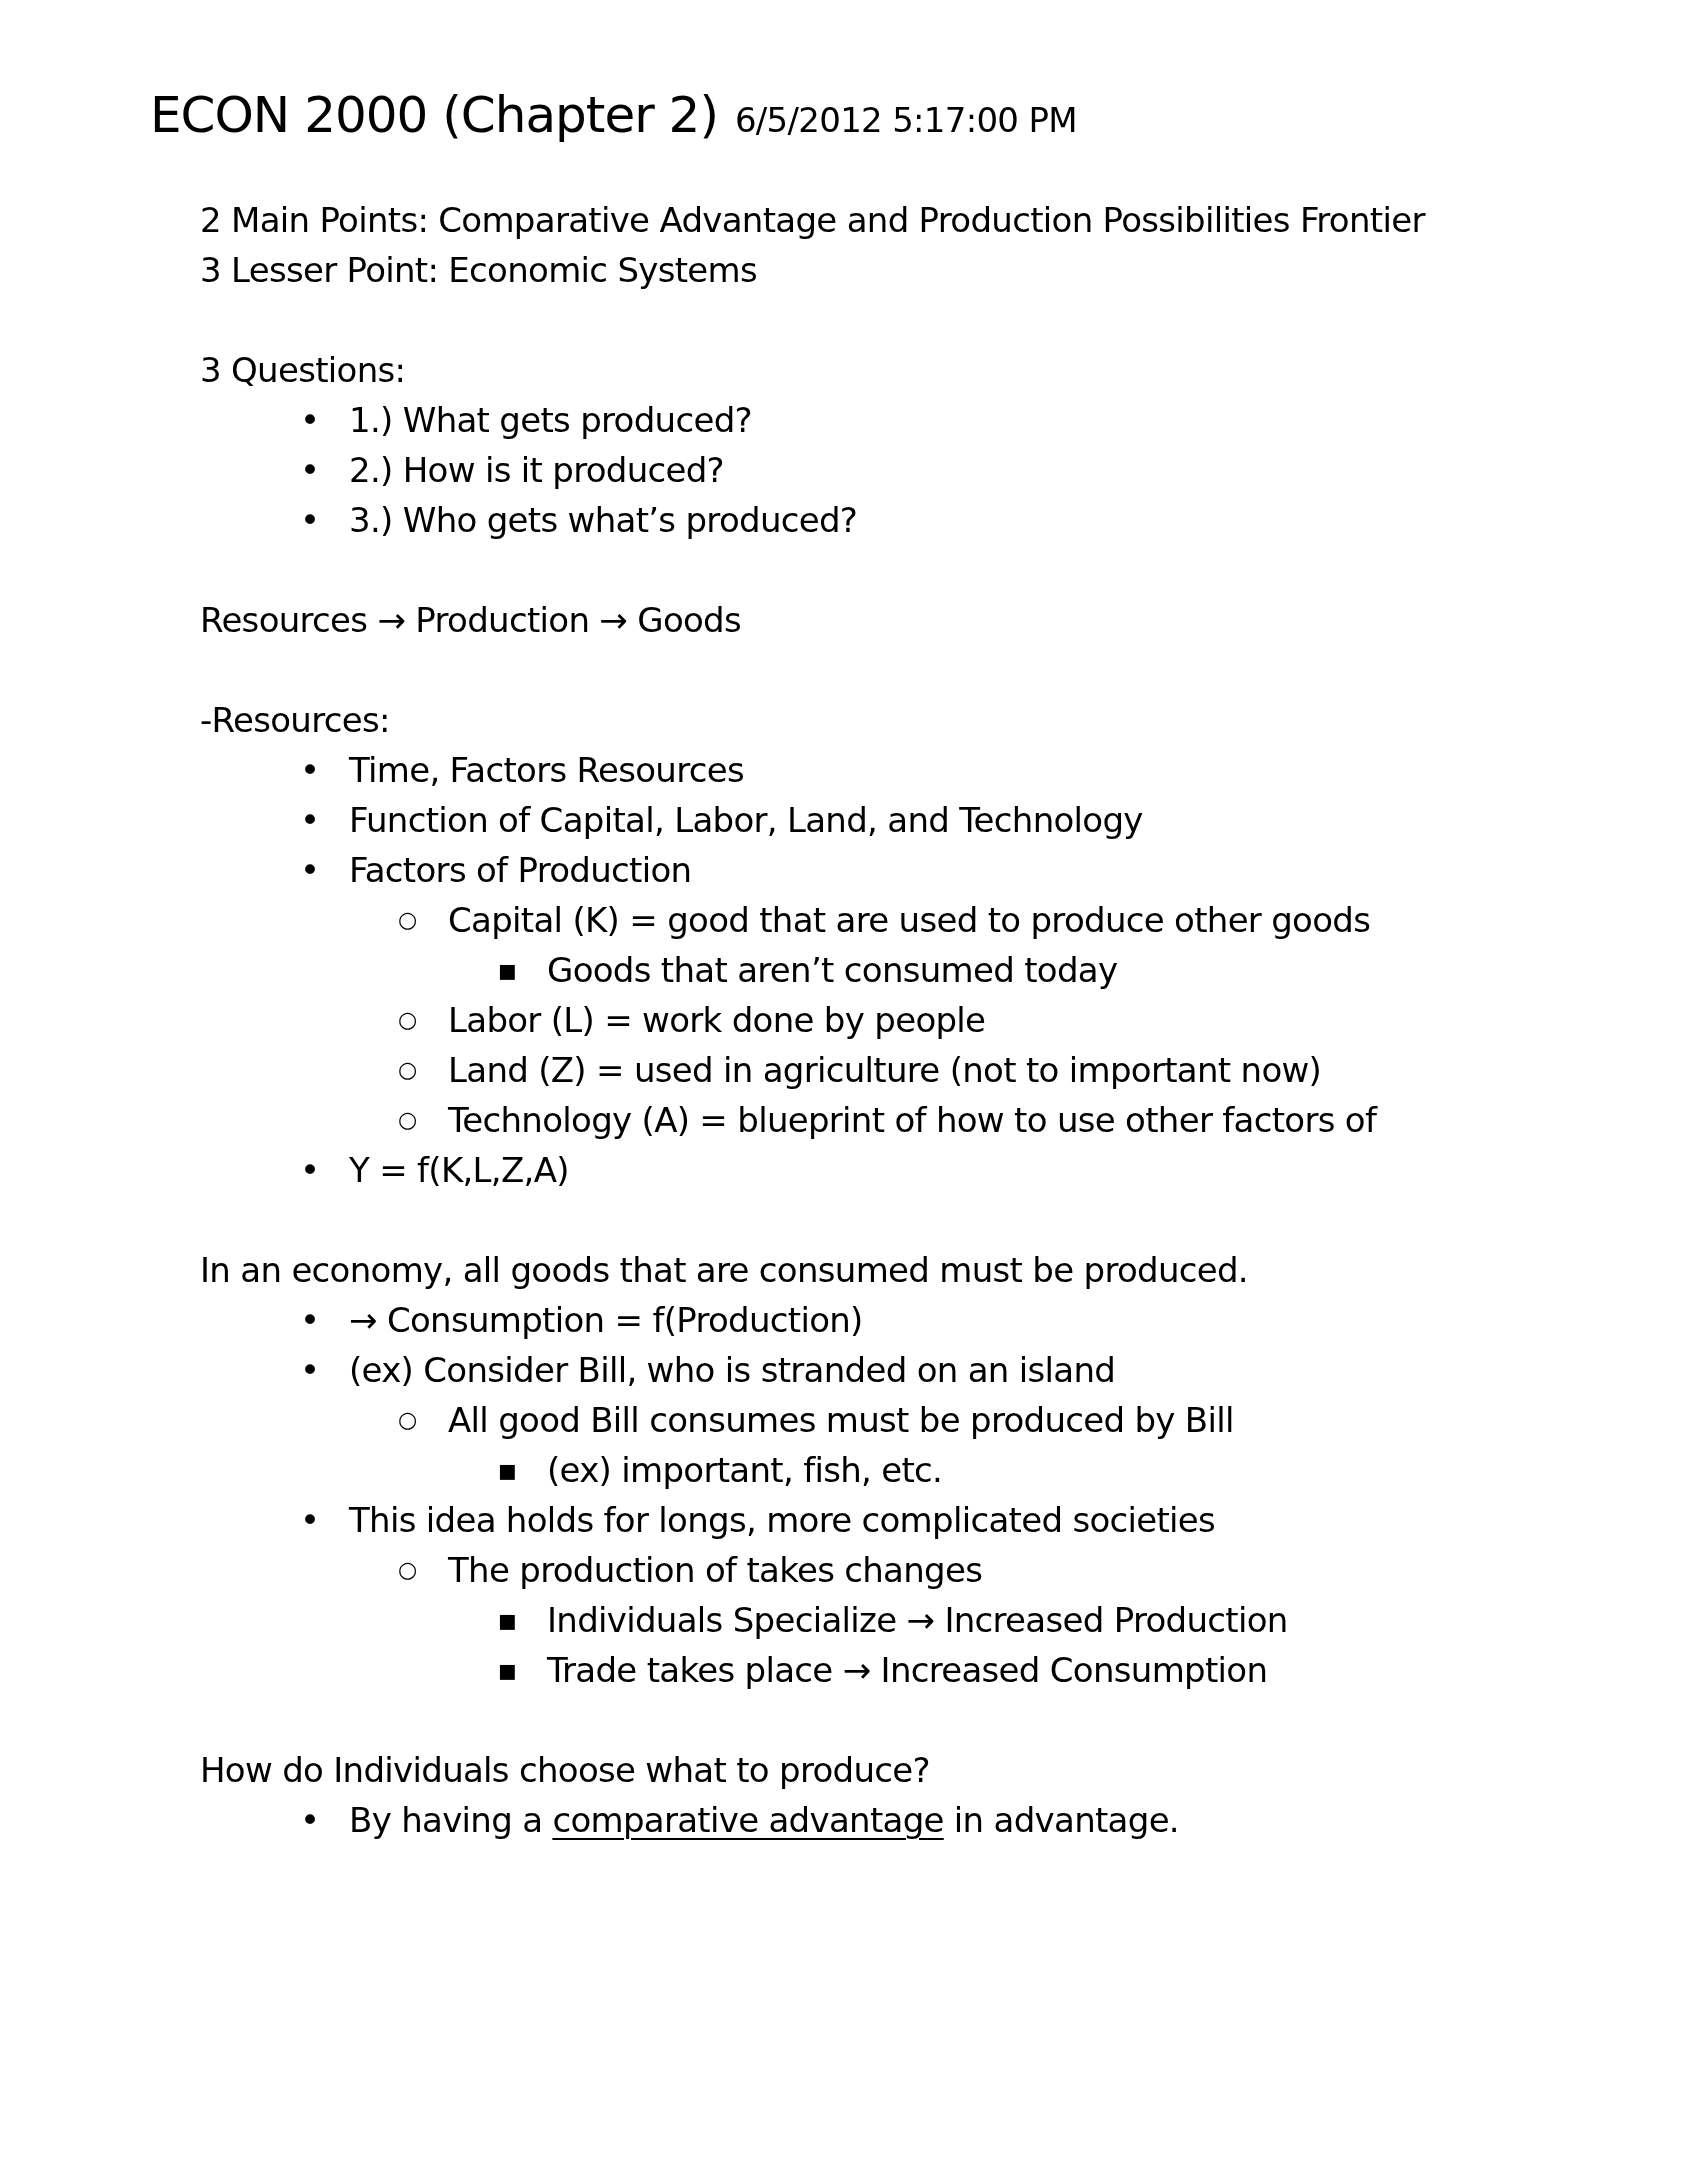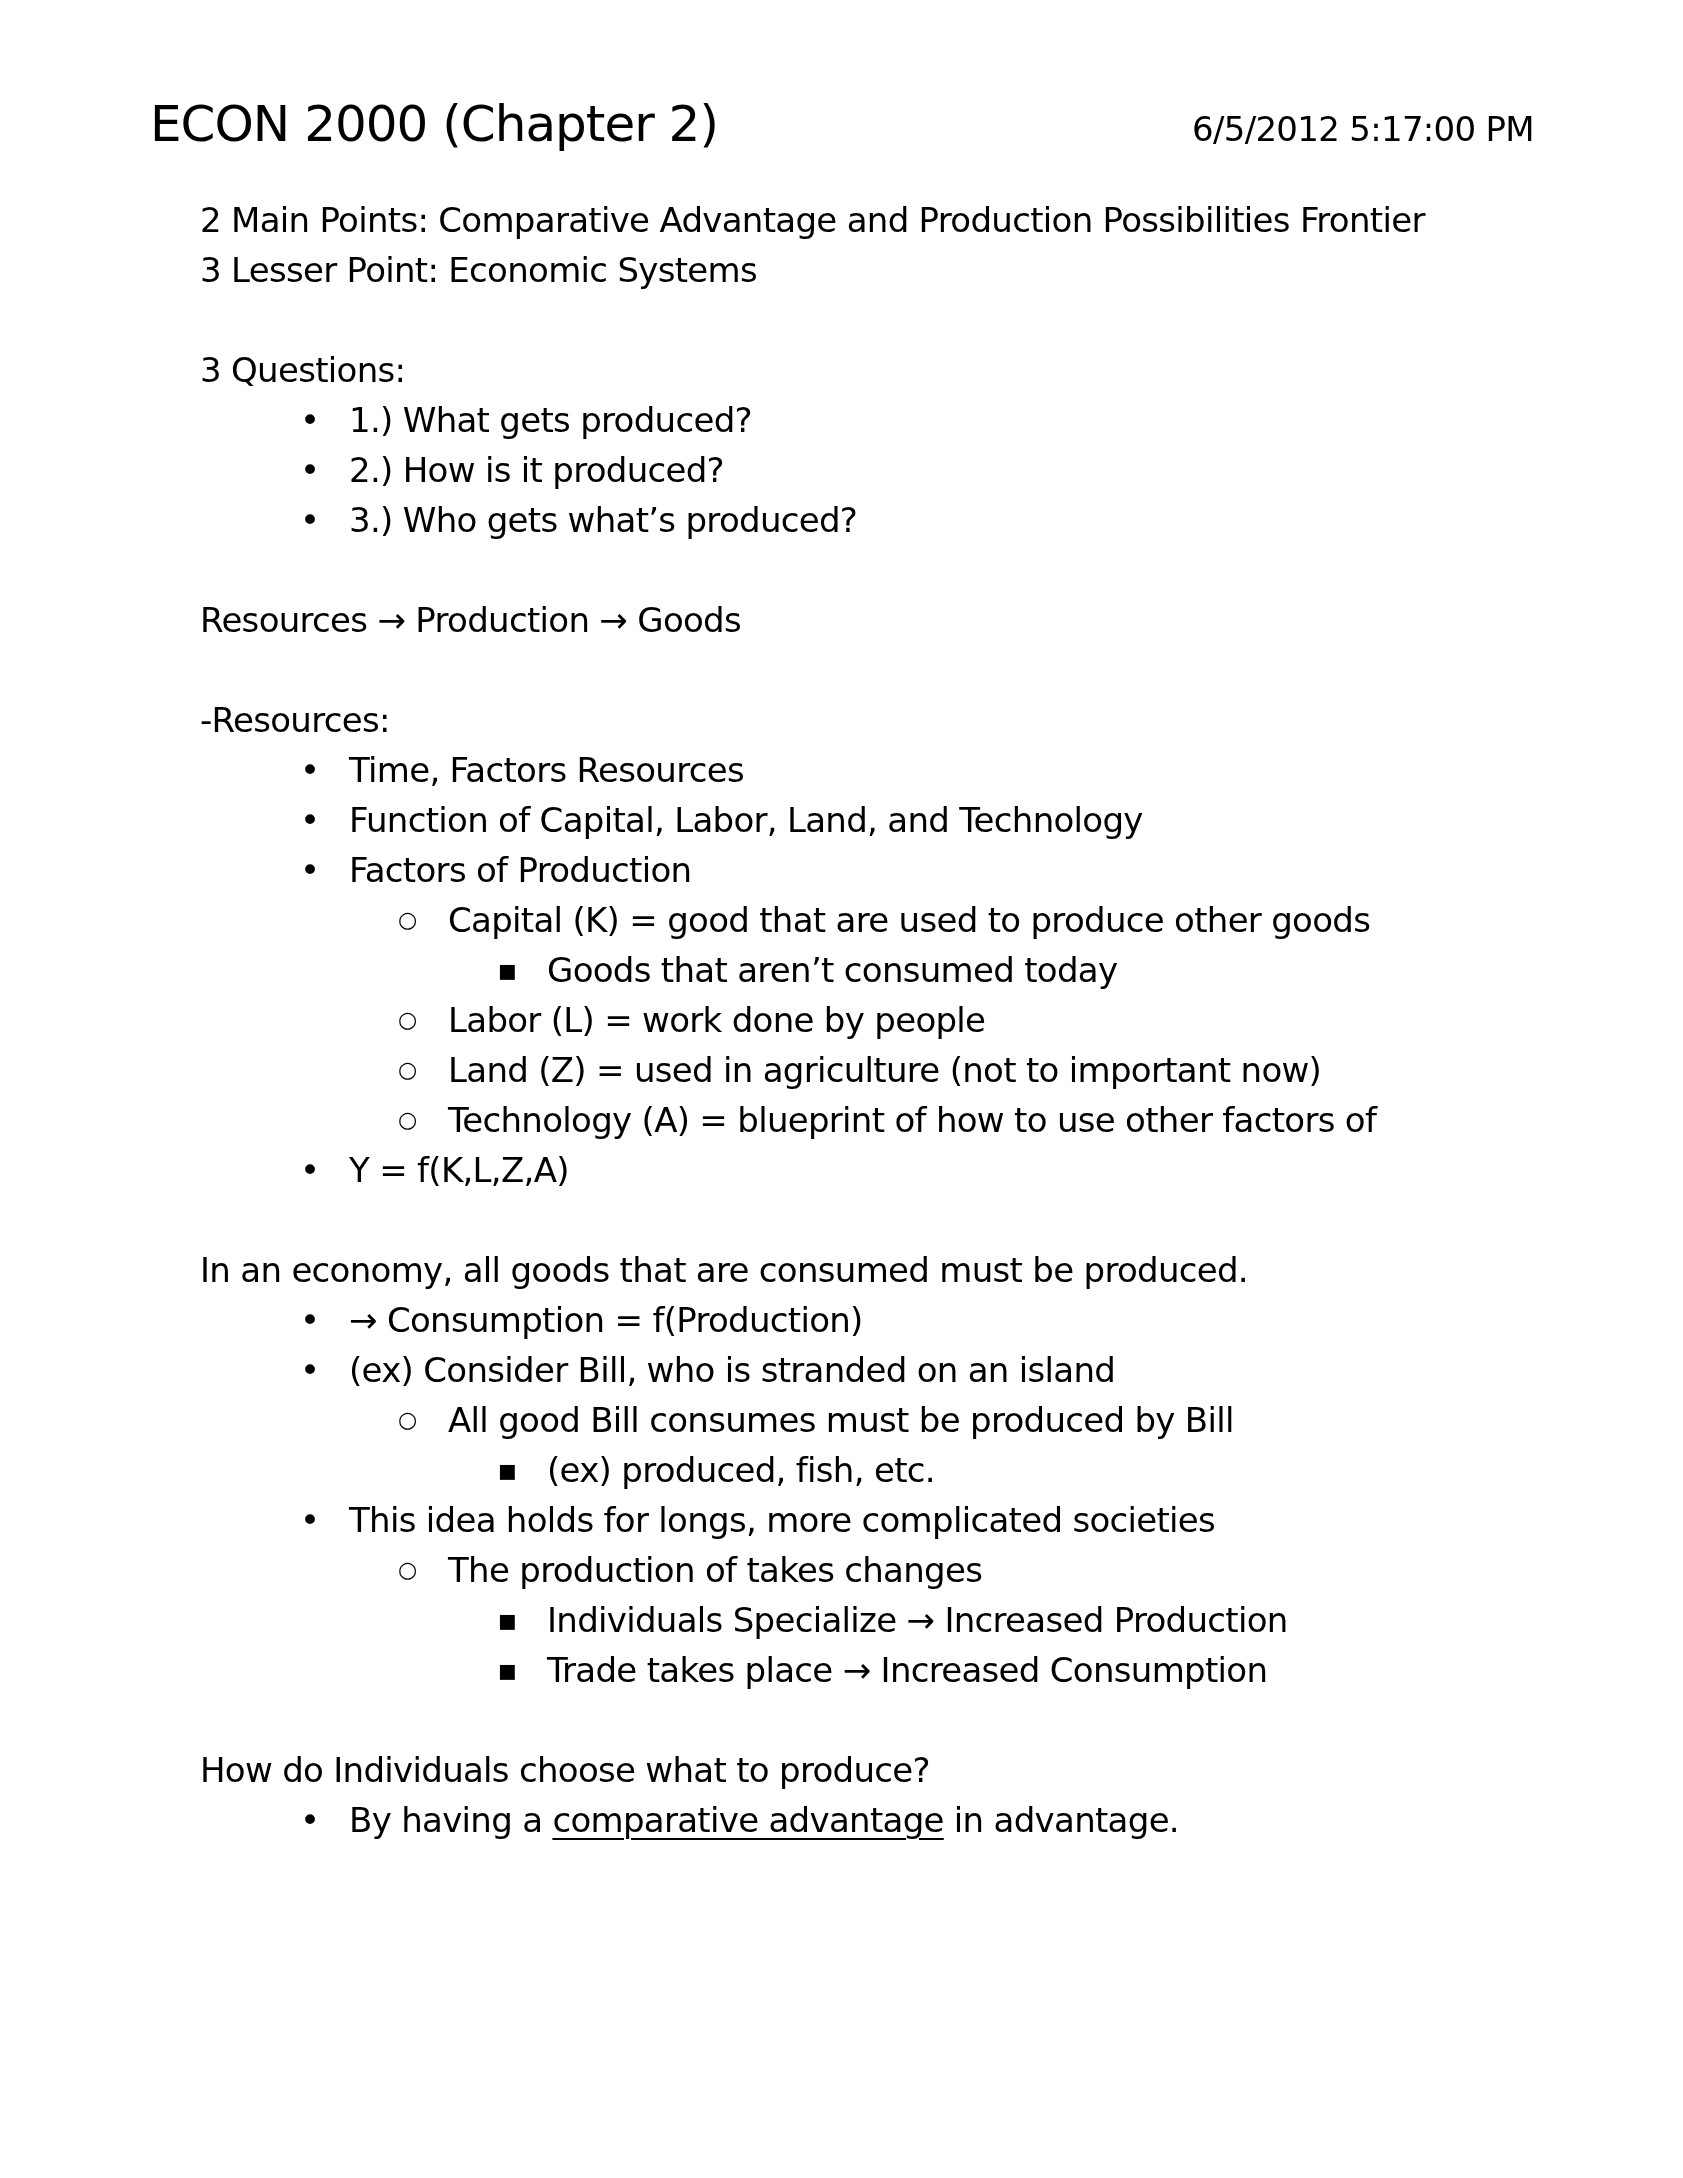--- a/index.html
+++ b/index.html
@@ -13,23 +13,23 @@
     height: 2178px;
     background: #ffffff;
     color: #000000;
     font-family: "DejaVu Sans", "Liberation Sans", sans-serif;
     overflow: hidden;
   }
   .header {
     position: absolute;
     left: 150px;
     right: 149px;
-    top: 95px;
+    top: 86px;
     display: flex;
-    justify-content: space-between;
+    justify-content: flex-start;
     align-items: baseline;
   }
   .doc-title {
     font-size: 50px;
     font-weight: normal;
     letter-spacing: -1px;
     margin: 0;
     white-space: nowrap;
   }
   .doc-date {
@@ -101,21 +101,21 @@
       <div class="line level-3"><span class="bullet bullet-square">▪</span><span class="text"><span>Goods that aren’t consumed today</span></span></div>
       <div class="line level-2"><span class="bullet bullet-circle">○</span><span class="text"><span>Labor (L) = work done by people</span></span></div>
       <div class="line level-2"><span class="bullet bullet-circle">○</span><span class="text"><span>Land (Z) = used in agriculture (not to important now)</span></span></div>
       <div class="line level-2"><span class="bullet bullet-circle">○</span><span class="text"><span>Technology (A) = blueprint of how to use other factors of</span></span></div>
       <div class="line level-1"><span class="bullet bullet-disc">•</span><span class="text"><span>Y = f(K,L,Z,A)</span></span></div>
       <div class="line blank"></div>
       <div class="line level-0"><span class="text"><span>In an economy, all goods that are consumed must be produced.</span></span></div>
       <div class="line level-1"><span class="bullet bullet-disc">•</span><span class="text"><span>→ Consumption = f(Production)</span></span></div>
       <div class="line level-1"><span class="bullet bullet-disc">•</span><span class="text"><span>(ex) Consider Bill, who is stranded on an island</span></span></div>
       <div class="line level-2"><span class="bullet bullet-circle">○</span><span class="text"><span>All good Bill consumes must be produced by Bill</span></span></div>
-      <div class="line level-3"><span class="bullet bullet-square">▪</span><span class="text"><span>(ex) produced, fish, etc.</span></span></div>
+      <div class="line level-3"><span class="bullet bullet-square">▪</span><span class="text"><span>(ex) important, fish, etc.</span></span></div>
       <div class="line level-1"><span class="bullet bullet-disc">•</span><span class="text"><span>This idea holds for longs, more complicated societies</span></span></div>
       <div class="line level-2"><span class="bullet bullet-circle">○</span><span class="text"><span>The production of takes changes</span></span></div>
       <div class="line level-3"><span class="bullet bullet-square">▪</span><span class="text"><span>Individuals Specialize → Increased Production</span></span></div>
       <div class="line level-3"><span class="bullet bullet-square">▪</span><span class="text"><span>Trade takes place → Increased Consumption</span></span></div>
       <div class="line blank"></div>
       <div class="line level-0"><span class="text"><span>How do Individuals choose what to produce?</span></span></div>
       <div class="line level-1"><span class="bullet bullet-disc">•</span><span class="text"><span>By having a </span><span class="underline">comparative advantage</span><span> in advantage.</span></span></div>
     </div>
 </div>
 

